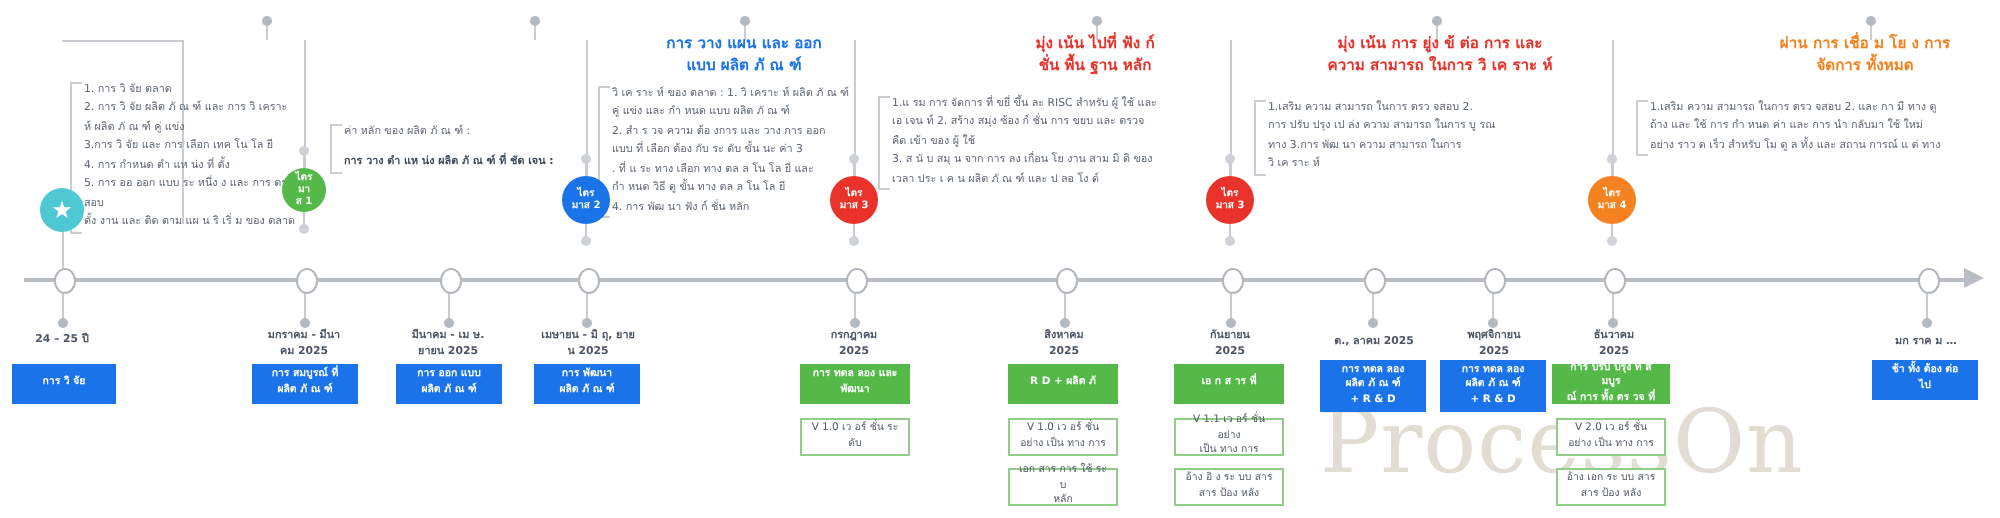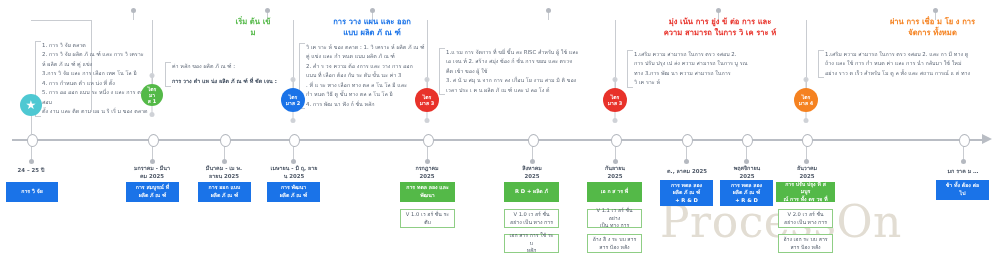--- a/index.html
+++ b/index.html
@@ -254,24 +254,20 @@
     <p>5. การ ออ ออก แบบ ระ หนึ่ง ง และ การ ตรวจ</p>
     <p>สอบ</p>
     <p>ตั้ง งาน และ ติด ตาม แผ น ริ เริ่ ม ของ ตลาด</p>
   </div>
 
   <div class="up-hbar" style="left:152px; top:20px; width:0px;"></div>
   <div class="up-stem" style="left:152px; top:20px; height:64px;"></div>
   <div class="up-dot" style="left:265px; top:8px;"></div>
   <div class="up-stem" style="left:267px; top:11px; height:9px;"></div>
 
-  <div class="phase-title" style="left:188px; top:16px; width:130px; color:#54b948;">
-    <span style="white-space:pre-line;">เริ่ม ต้น เข้
-ม</span>
-  </div>
 
   <div class="body-block" style="left:172px; top:62px; width:125px;">
     <span class="bracket"></span>
     <p>ค่า หลัก ของ ผลิต ภั ณ ฑ์ :</p>
     <p style="height:6px;"></p>
     <p class="body-strong">การ วาง ตำ แห น่ง ผลิต ภั ณ ฑ์ ที่ ชัด เจน :</p>
   </div>
 
   <div class="up-stem" style="left:293px; top:20px; height:90px;"></div>
   <div class="up-hbar" style="left:293px; top:20px; width:0px;"></div>
@@ -292,20 +288,24 @@
     <p>. ที่ แ ระ ทาง เลือก ทาง ตล ล โน โล ยี และ</p>
     <p>กำ หนด วิธี ดู ขั้น ทาง ตล ล โน โล ยี</p>
     <p>4. การ พัฒ นา ฟัง ก์ ชั่น หลัก</p>
   </div>
 
   <div class="up-stem" style="left:427px; top:20px; height:76px;"></div>
   <div class="up-dot" style="left:546px; top:8px;"></div>
   <div class="up-stem" style="left:548px; top:11px; height:9px;"></div>
   <div class="up-hbar" style="left:427px; top:20px; width:0px;"></div>
 
+  <div class="phase-title" style="left:470px; top:16px; width:155px; color:#e8322a;">
+    <span style="white-space:pre-line;">มุ่ง เน้น ไปที่ ฟัง ก์
+ชั่น พื้น ฐาน หลัก</span>
+  </div>
 
   <div class="body-block" style="left:446px; top:48px; width:165px;">
     <span class="bracket"></span>
     <p>1.แ รม การ จัดการ ที่ ขยี่ ขึ้น ละ RISC สำหรับ ผู้ ใช้ และ</p>
     <p>เอ เจน ท์ 2. สร้าง สมุ่ง ซ้อง ก์ ชั่น การ ขยบ และ ตรวจ</p>
     <p>คืด เข้า ของ ผู้ ใช้</p>
     <p>3. ส นั บ สมุ น จาก การ ลง เกื่อน โย งาน สาม มิ ติ ของ</p>
     <p>เวลา ประ เ ค น ผลิต ภั ณ ฑ์ และ ป ลอ โง ด์</p>
   </div>
 

